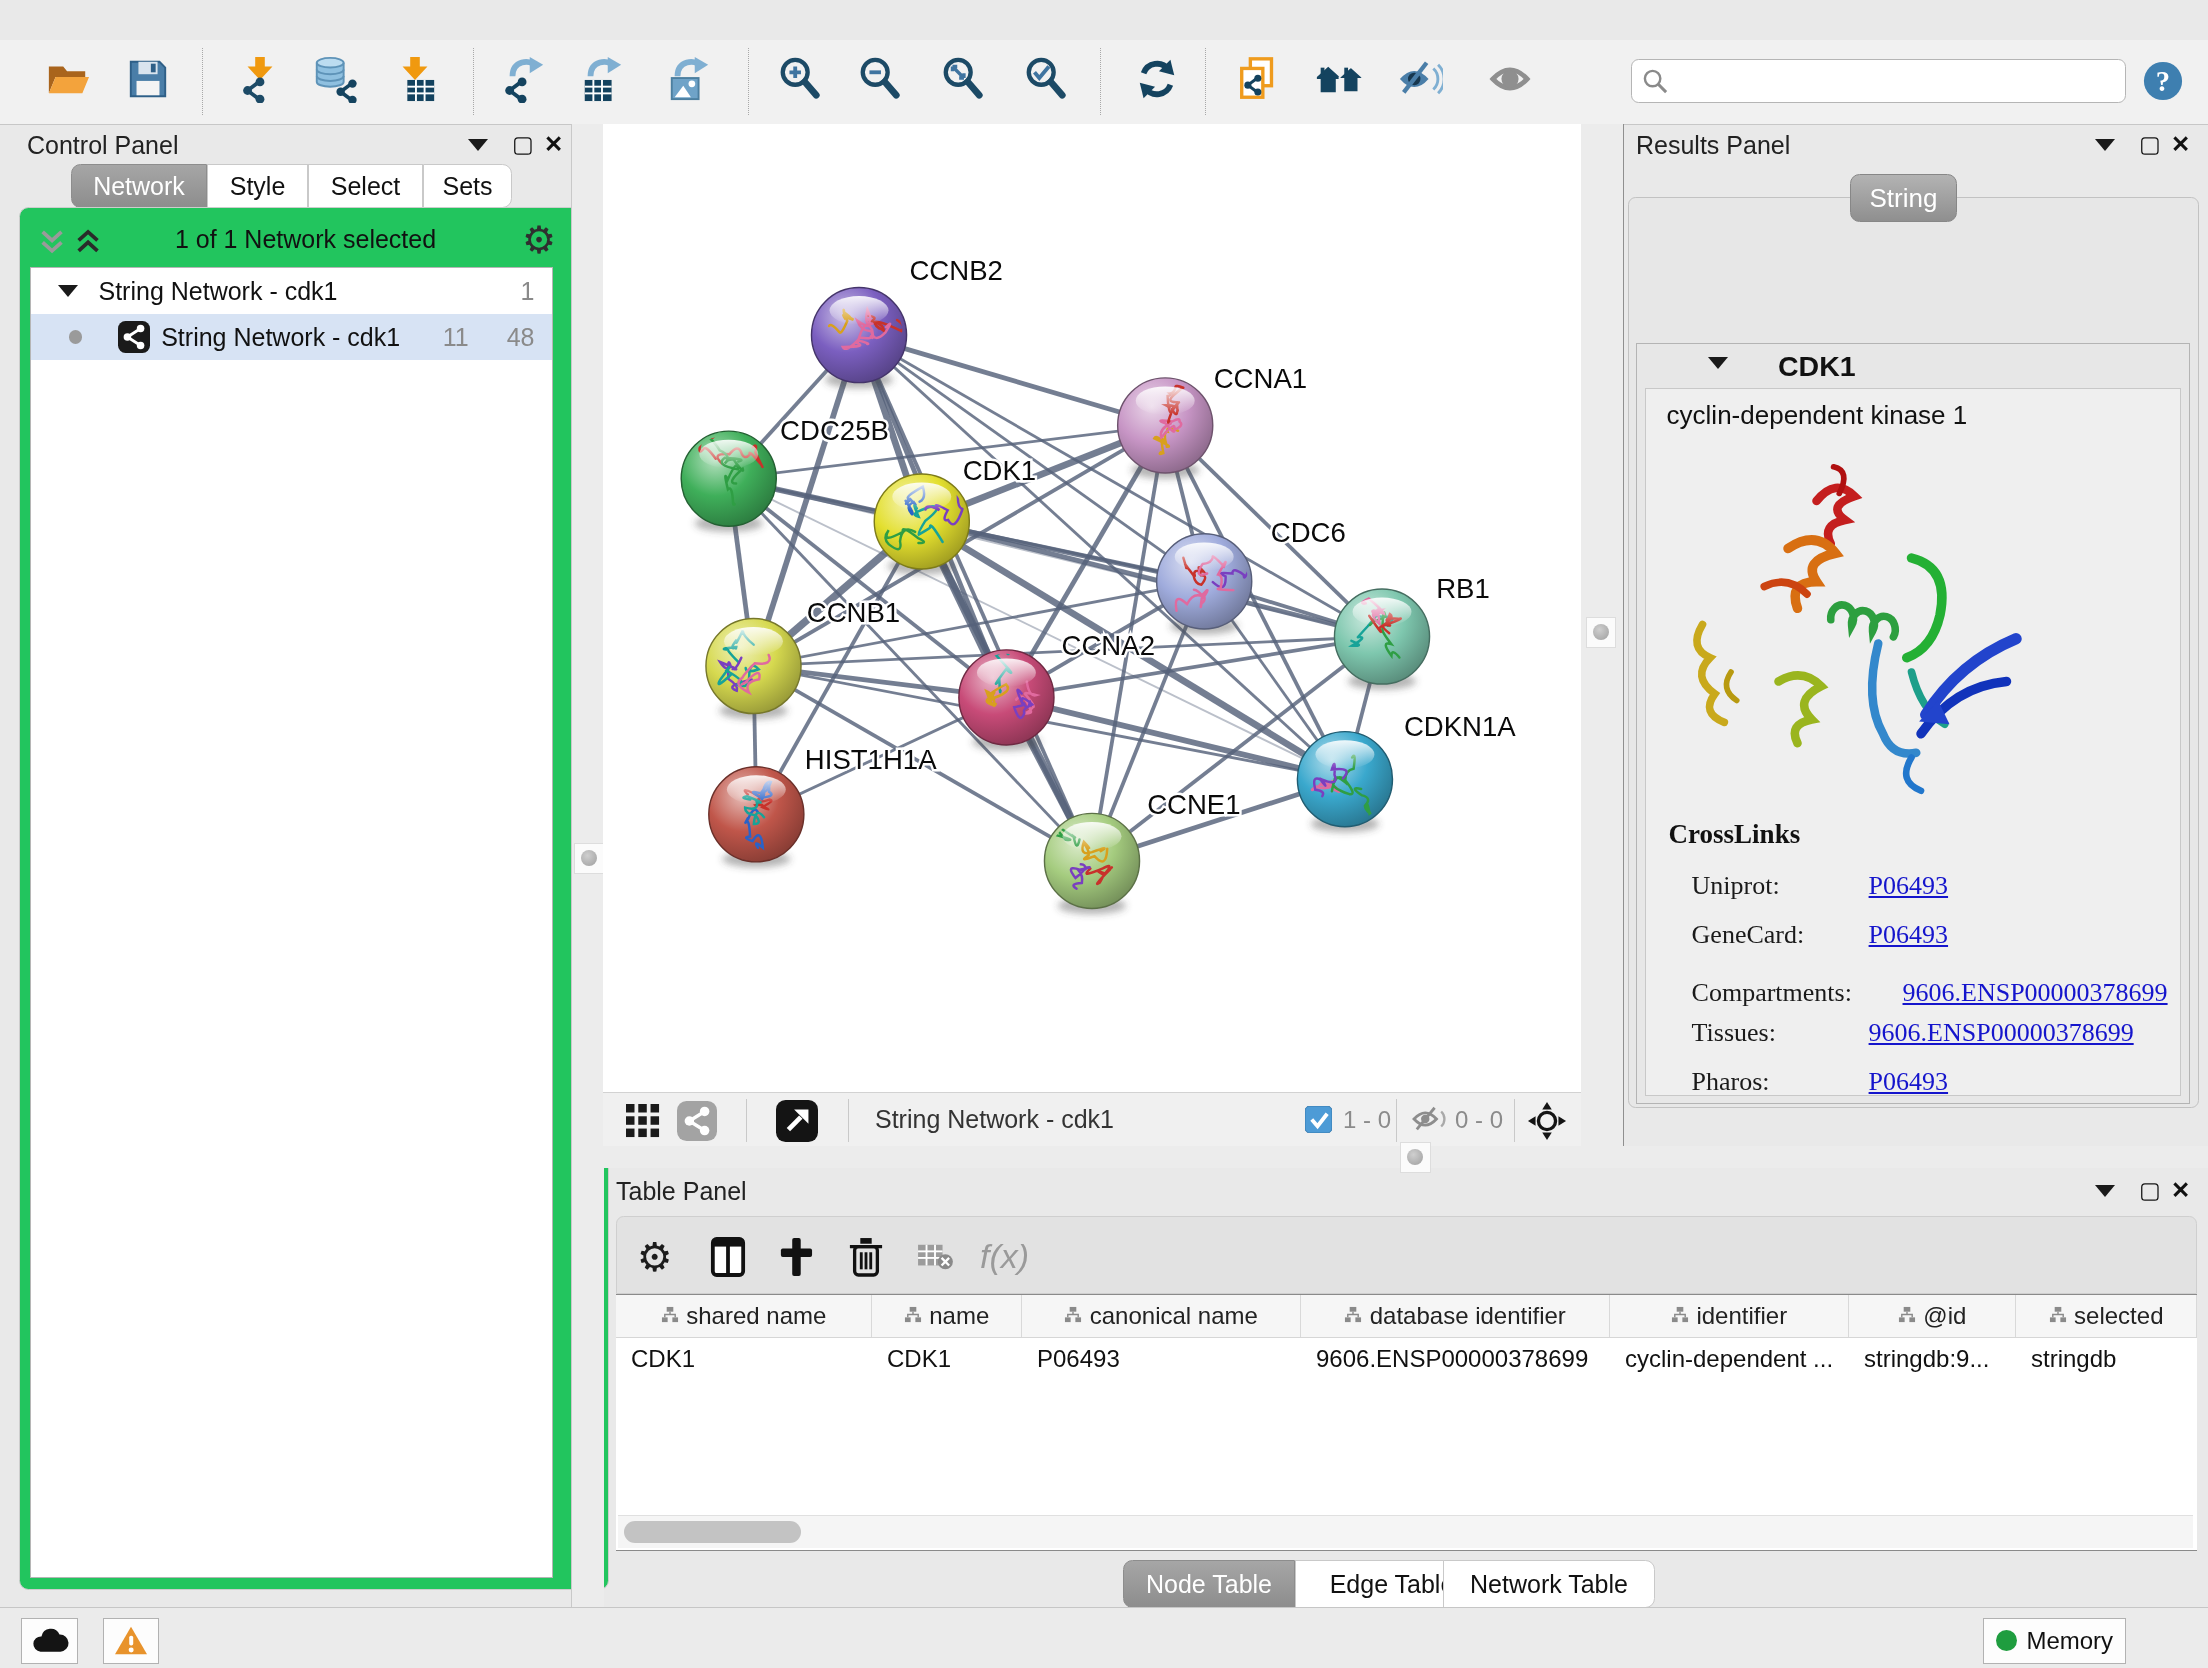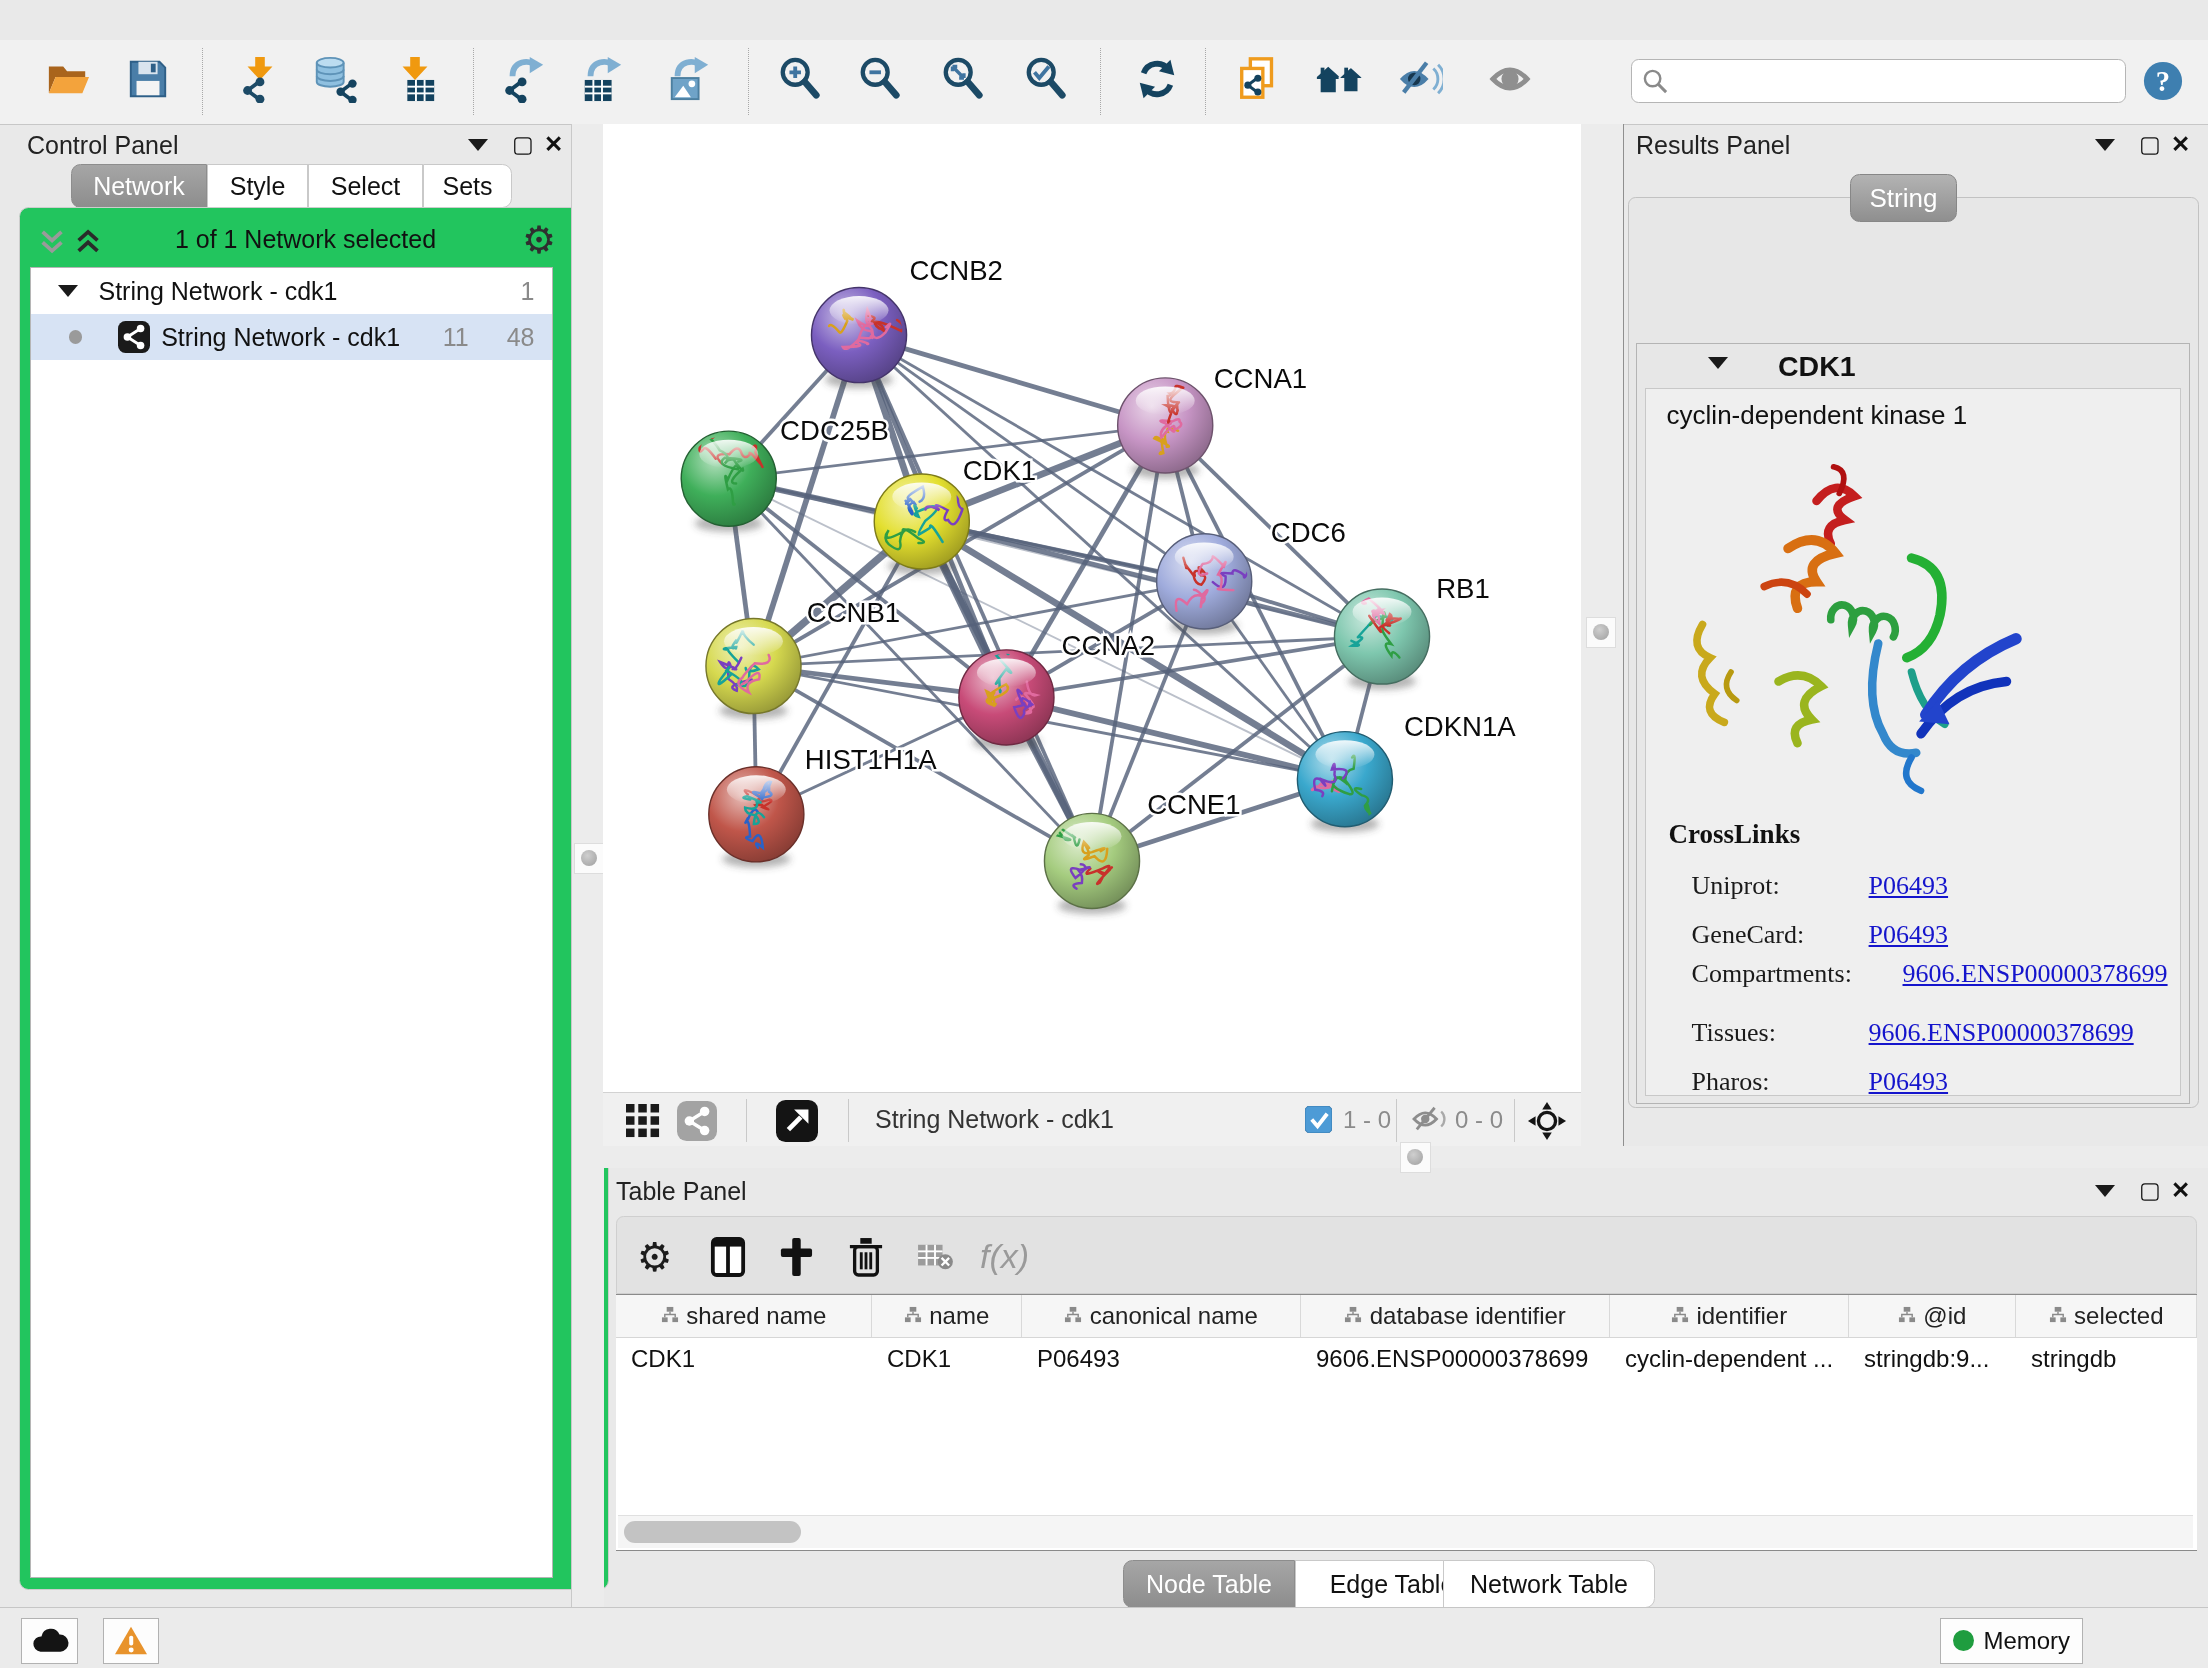--- a/index.html
+++ b/index.html
@@ -82,21 +82,21 @@
   #tbl-row{display:flex;height:41px;}
   .td{font-size:24px;display:flex;align-items:center;padding-left:15px;box-sizing:border-box;
     flex:0 0 auto;overflow:hidden;white-space:nowrap;}
   #hscroll{position:absolute;left:1.9px;bottom:1.9px;width:1575px;height:32px;background:#f5f5f5;
     border-top:1px solid #e0e0e0;}
   #hthumb{position:absolute;left:5.7px;top:4.8px;width:177px;height:22px;background:#c3c3c3;border-radius:11.4px;}
   
   #statusbar{left:0;top:1607px;width:2208px;height:61px;background:#ebebeb;border-top:1px solid #c6c6c6;}
   .st-btn{position:absolute;top:9.5px;height:44px;background:#fdfdfd;border:1px solid #b2b2b2;
     display:flex;align-items:center;justify-content:center;}
-  #memory-btn{left:1940px;width:141px;gap:9.5px;font-size:24px;}
+  #memory-btn{left:1983px;width:141px;gap:9.5px;font-size:24px;}
   #memory-dot{width:21px;height:21px;border-radius:50%;background:#1f9d3f;}
 </style>
 </head>
 <body>
 
 <div id="app">
 
 
   <div class="abs" id="toolbar">
     <div class="tb-sep" style="left:202px"></div>
@@ -704,21 +704,21 @@
       <div class="serif" style="position:absolute;left:23px;top:430px;font-size:27px;font-weight:bold">CrossLinks</div>
       <div id="xlinks" style="position:absolute;left:46px;top:472px;width:476px" class="serif">
           <div style="display: flex; height: 49px; align-items: center;">
             <span class="xlabel serif" style="width:177px">Uniprot:</span>
       <a class="xlink serif" href="#">P06493</a>
           </div>
           <div style="display: flex; height: 49px; align-items: center;">
             <span class="xlabel serif" style="width:177px">GeneCard:</span>
       <a class="xlink serif" href="#">P06493</a>
           </div>
-          <div style="display: flex; height: 49px; align-items: flex-start; gap: 40px;">
+          <div style="display: flex; height: 49px; align-items: flex-end; gap: 40px;">
             <span class="xlabel serif" style="width:177px">Compartments:</span>
       <a class="xlink serif" href="#">9606.ENSP00000378699</a>
           </div>
           <div style="display: flex; height: 49px; align-items: center;">
             <span class="xlabel serif" style="width:177px">Tissues:</span>
       <a class="xlink serif" href="#">9606.ENSP00000378699</a>
           </div>
           <div style="display: flex; height: 49px; align-items: center;">
             <span class="xlabel serif" style="width:177px">Pharos:</span>
       <a class="xlink serif" href="#">P06493</a>

